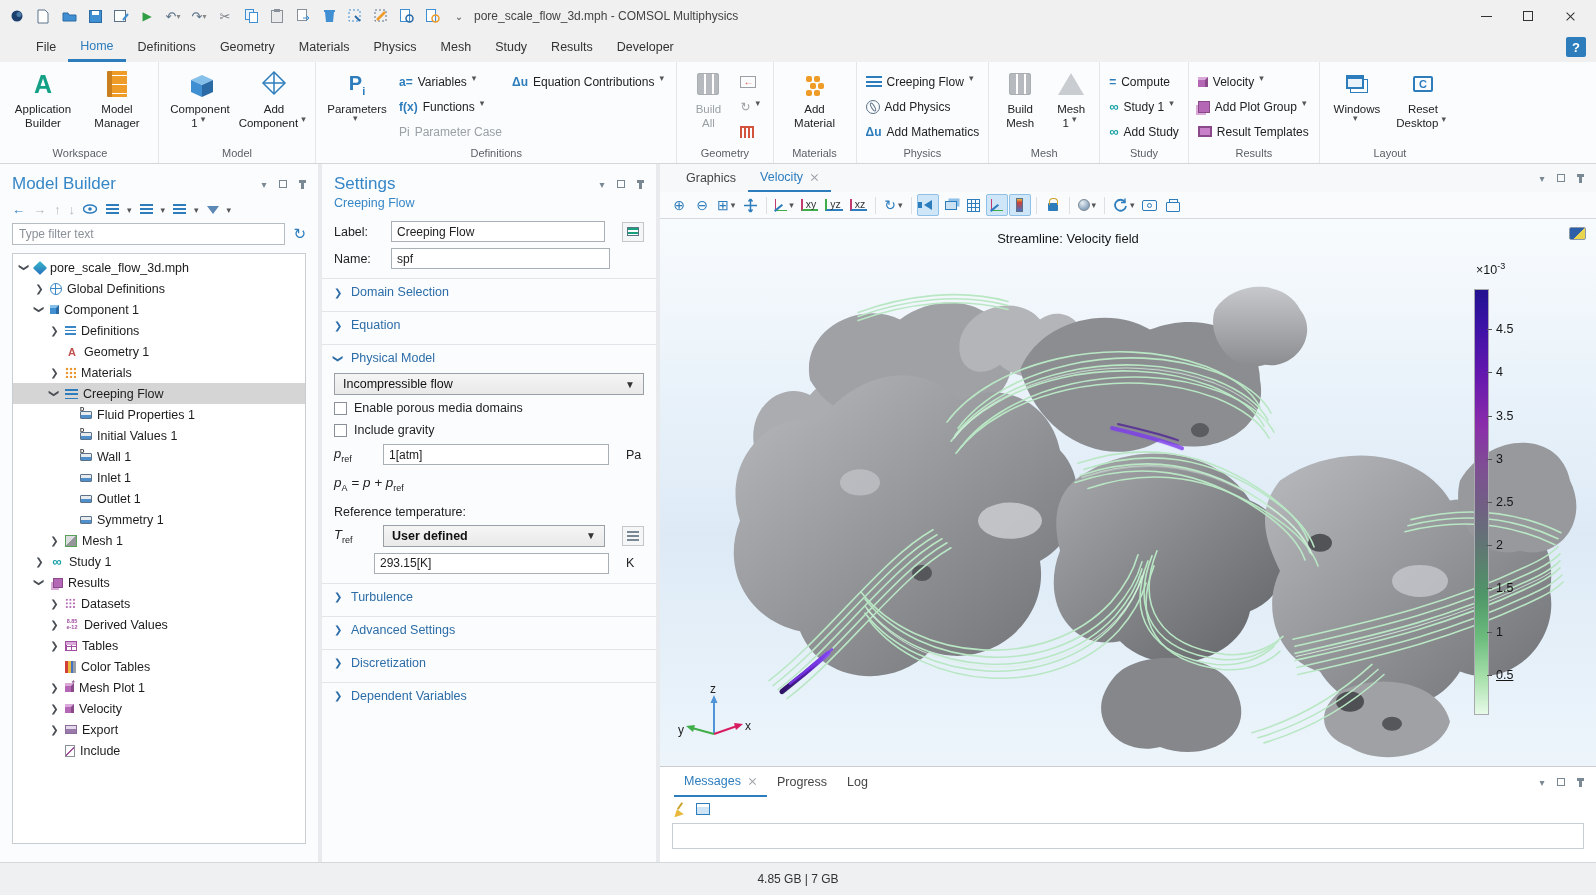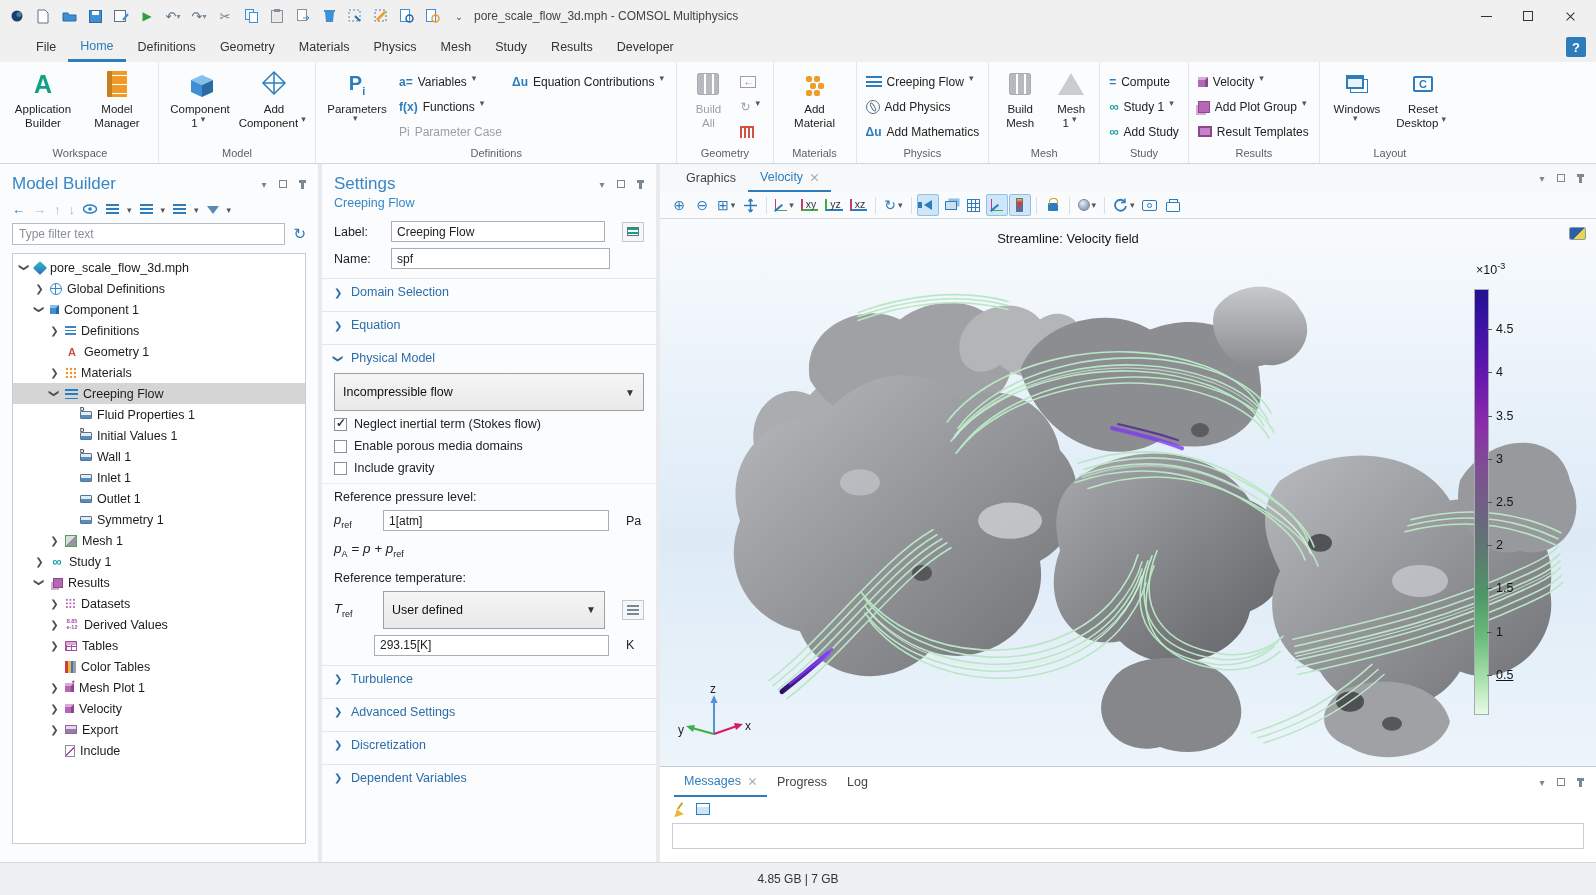--- a/index.html
+++ b/index.html
@@ -126,21 +126,21 @@
   .sbody{flex:1;overflow:hidden;padding-bottom:10px;}
   .srow{display:flex;align-items:center;gap:17px;padding:3px 12px;}
   .scap{width:40px;color:#222;font-size:12.5px;}
   .sin{flex:1;height:21px;border:1px solid #a9afb6;background:#fff;font-size:12px;padding:0 5px;color:#222;}
   .sbtn{width:22px;height:20px;border:1px solid #c3c8cd;background:#f4f6f8;display:flex;align-items:center;justify-content:center;}
   .i-edit{width:12px;height:9px;background:repeating-linear-gradient(#18a07c 0 2px,#fff 2px 3.5px);border:1px solid #5b7288;}
   .sec{height:27px;display:flex;align-items:center;gap:9px;border-top:1px solid #e2e6ea;margin-top:6px;padding:0 12px;color:#2c6da8;font-size:12.5px;}
   .sec .ch{color:#2c6da8;font-size:10px;width:8px;}
   .sec .ch.open{transform:rotate(90deg);}
   .slabel{padding:6px 12px 3px;color:#222;font-size:12.5px;}
-  .selbox{height:38px;margin:2px 12px;background:linear-gradient(#f5f5f5,#e9e9e9);border:1px solid #9aa0a8;display:flex;align-items:center;padding:0 8px;font-size:12.5px;color:#111;}
+  .selbox{height:22px;margin:2px 12px;background:linear-gradient(#f5f5f5,#e9e9e9);border:1px solid #9aa0a8;display:flex;align-items:center;padding:0 8px;font-size:12.5px;color:#111;}
   .selbox .sp{flex:1;}
   .selbox .car{color:#333;font-size:10px;}
   .chkrow{display:flex;align-items:center;gap:7px;padding:4px 12px;font-size:12.5px;color:#222;}
   .chk{width:13px;height:13px;border:1px solid #8a9099;background:#fff;position:relative;flex:0 0 auto;}
   .chk.on::after{content:"✓";position:absolute;left:1px;top:-3px;font-size:12px;color:#333;font-weight:bold;}
   .sym{font-family:"DejaVu Serif",serif;font-style:italic;font-size:13px;color:#222;width:32px;flex:0 0 auto;}
   .sym sub{font-style:normal;font-size:9px;}
   .unit{width:18px;font-size:12.5px;color:#222;}
   .eqline{font-family:"DejaVu Serif",serif;font-style:italic;font-size:13.5px;padding:6px 12px;color:#222;}
   .eqline sub{font-style:normal;font-size:9px;}
@@ -751,45 +751,40 @@
         <div class="sec">
             <span class="ch open">❯</span>
             <span>Physical Model</span>
           </div>
 
         <div class="selbox">
           <span class="sp">Incompressible flow</span>
             <span class="car">▼</span>
         </div>
         <div class="chkrow">
-          <span class="chk on"></span>
-          <span>Neglect inertial term (Stokes flow)</span>
-        </div>
-        <div class="chkrow">
           <span class="chk"></span>
           <span>Enable porous media domains</span>
         </div>
         <div class="chkrow">
           <span class="chk"></span>
           <span>Include gravity</span>
         </div>
 
-        <div class="slabel" style="border-top:1px solid #e8ecef;margin-top:4px;">Reference pressure level:</div>
         <div class="srow">
           <span class="sym"><span>p</span><sub>ref</sub></span>
           <input class="sin" value="1[atm]" style="">
           <span class="unit">Pa</span>
         </div>
         <div class="eqline">
           <span>p</span><sub>A</sub><span> = p + p</span><sub>ref</sub>
         </div>
         <div class="slabel">Reference temperature:</div>
         <div class="srow">
           <span class="sym"><span>T</span><sub>ref</sub></span>
-          <div class="selbox" style="flex:1;margin:0;">
+          <div class="selbox" style="flex:1;margin:0;font-weight:bold;">
               <span class="sp">User defined</span>
               <span class="car">▼</span>
             </div>
           <span class="sbtn">
               <span class="i-list2"></span>
             </span>
         </div>
         <div class="srow" style="padding-left:52px;padding-right:12px;">
           <input class="sin" value="293.15[K]" style="">
           <span class="unit">K</span>

